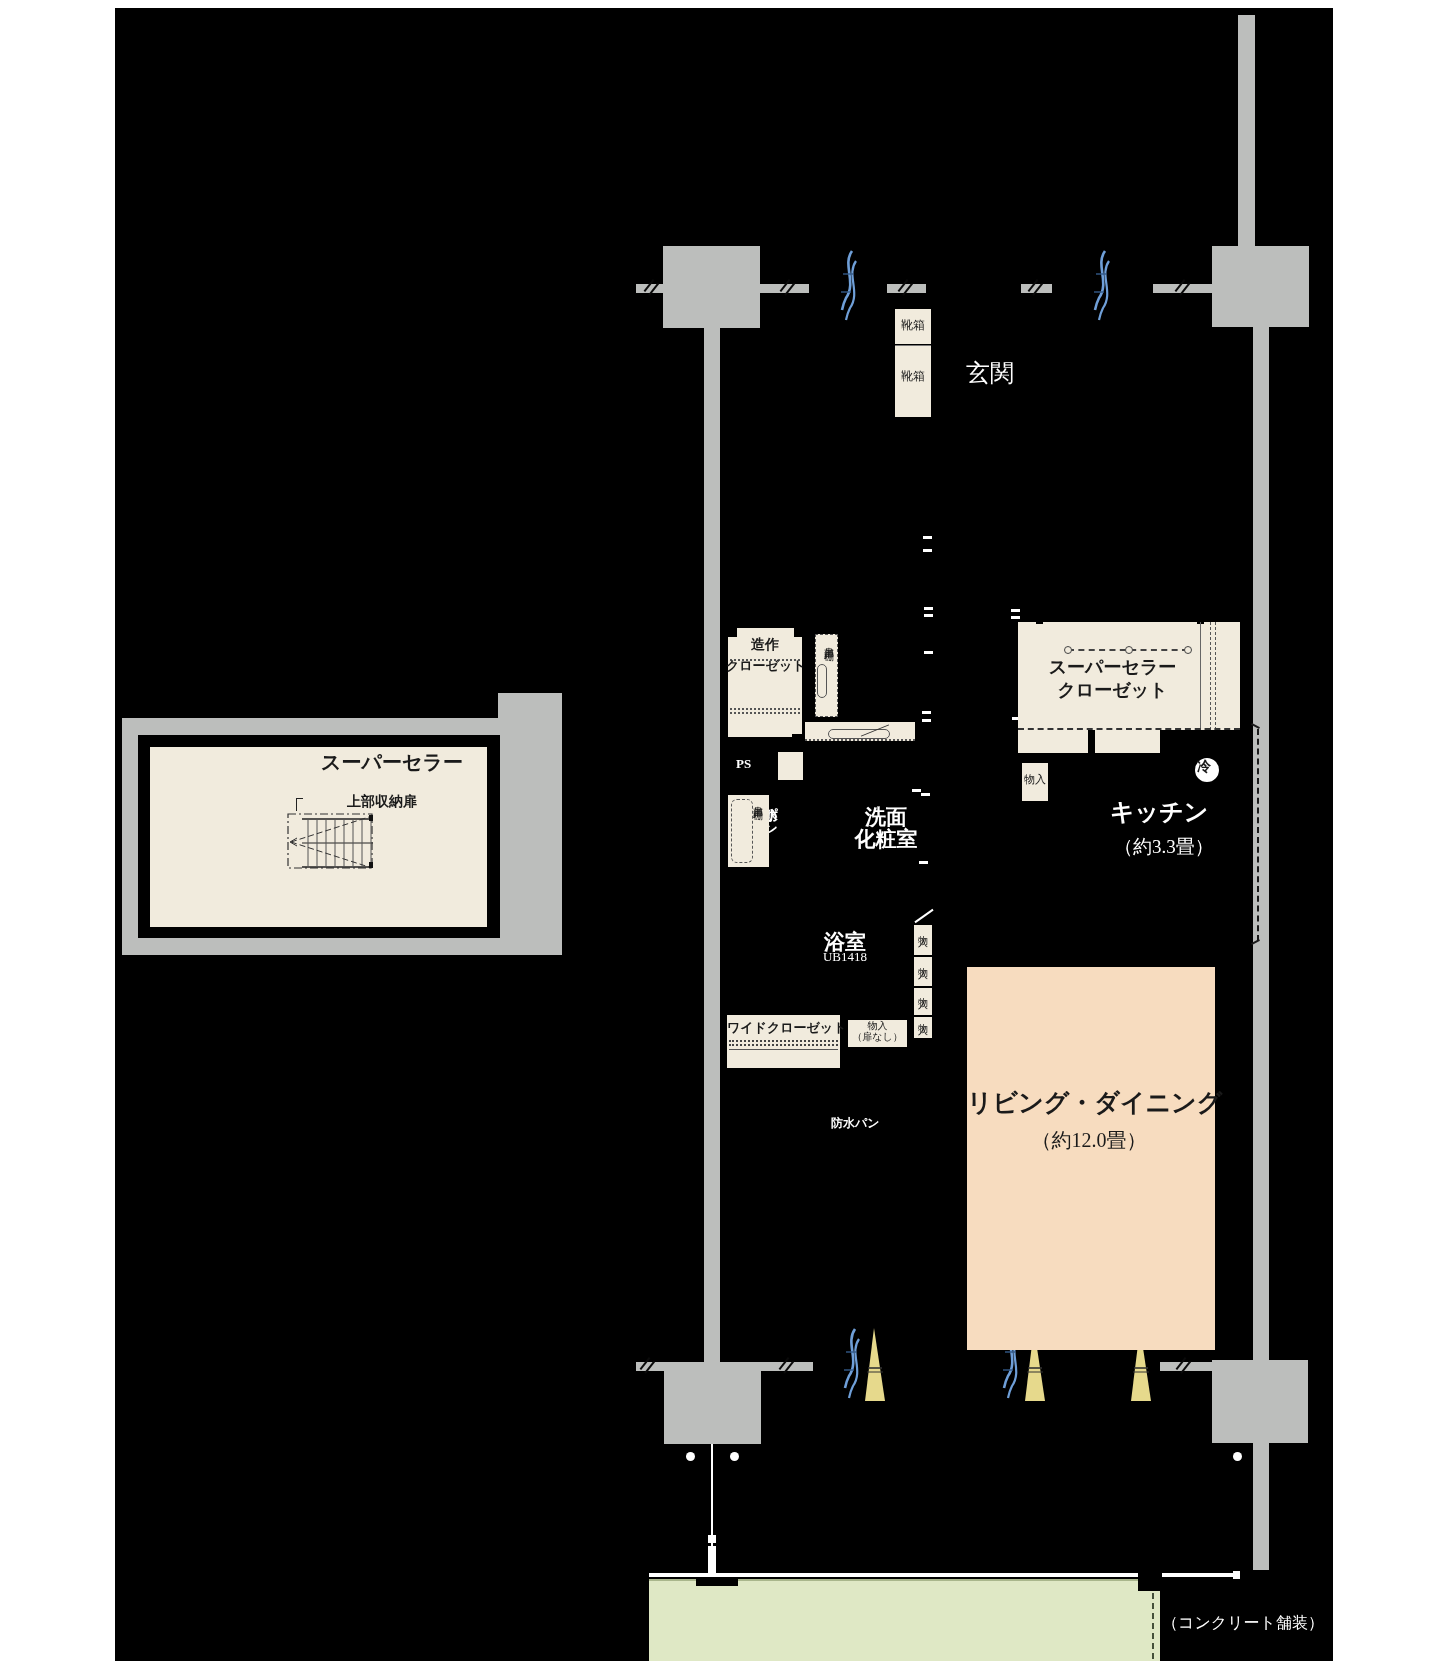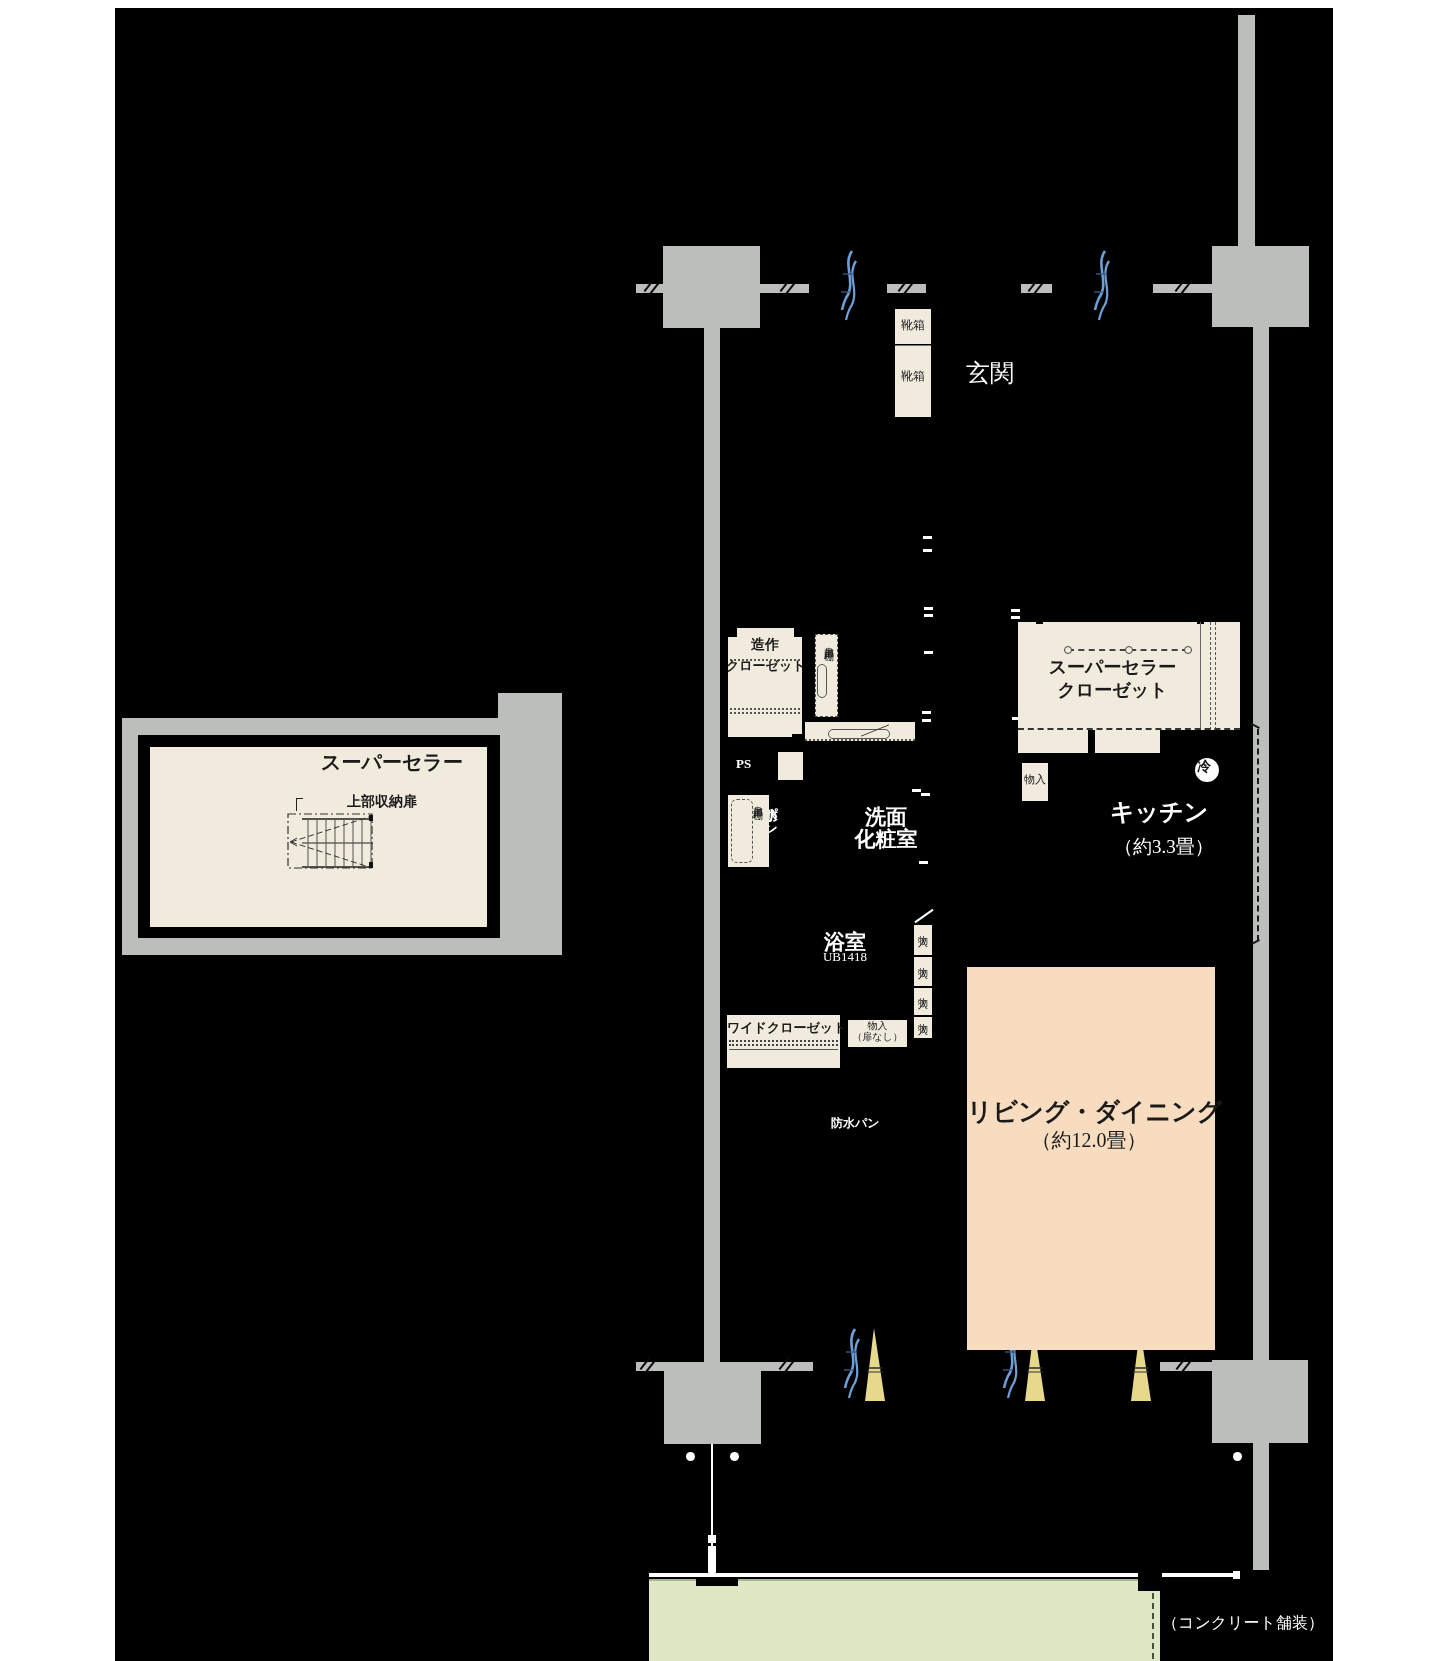--- a/index.html
+++ b/index.html
@@ -229,21 +229,21 @@
 
   <div class="cream" style="left:848px;top:1020px;width:59px;height:27px;"></div>
   <div class="lbl ctr" style="left:848px;top:1021px;width:59px;font-size:10px;">
     <div>物入</div>
     <div>（扉なし）</div>
   </div>
 
   <div class="lbl wlbl" style="left:831px;top:1117px;font-size:12px;font-weight:bold;">防水パン</div>
 
   <div class="abs" style="left:967px;top:967px;width:248px;height:383px;background:#f7dcbf;"></div>
-  <div class="lbl ctr" style="left:967px;top:1090px;width:248px;font-size:25px;font-weight:bold;margin-top:9px;">リビング・ダイニング</div>
+  <div class="lbl ctr" style="left:967px;top:1090px;width:248px;font-size:25px;font-weight:bold;">リビング・ダイニング</div>
   <div class="lbl ctr" style="left:967px;top:1130px;width:244px;font-size:20px;">（約12.0畳）</div>
 
   <div class="abs" style="left:711px;top:1444px;width:2px;height:129px;background:#fff;"></div>
   <div class="abs" style="left:708px;top:1535px;width:8px;height:8px;background:#fff;"></div>
   <div class="abs" style="left:708px;top:1546px;width:8px;height:27px;background:#fff;"></div>
   <div class="dot" style="left:686px;top:1452px;"></div>
   <div class="dot" style="left:730px;top:1452px;"></div>
   <div class="dot" style="left:1233px;top:1452px;"></div>
 
   <div class="abs" style="left:649px;top:1573px;width:591px;height:4px;background:#fff;"></div>

